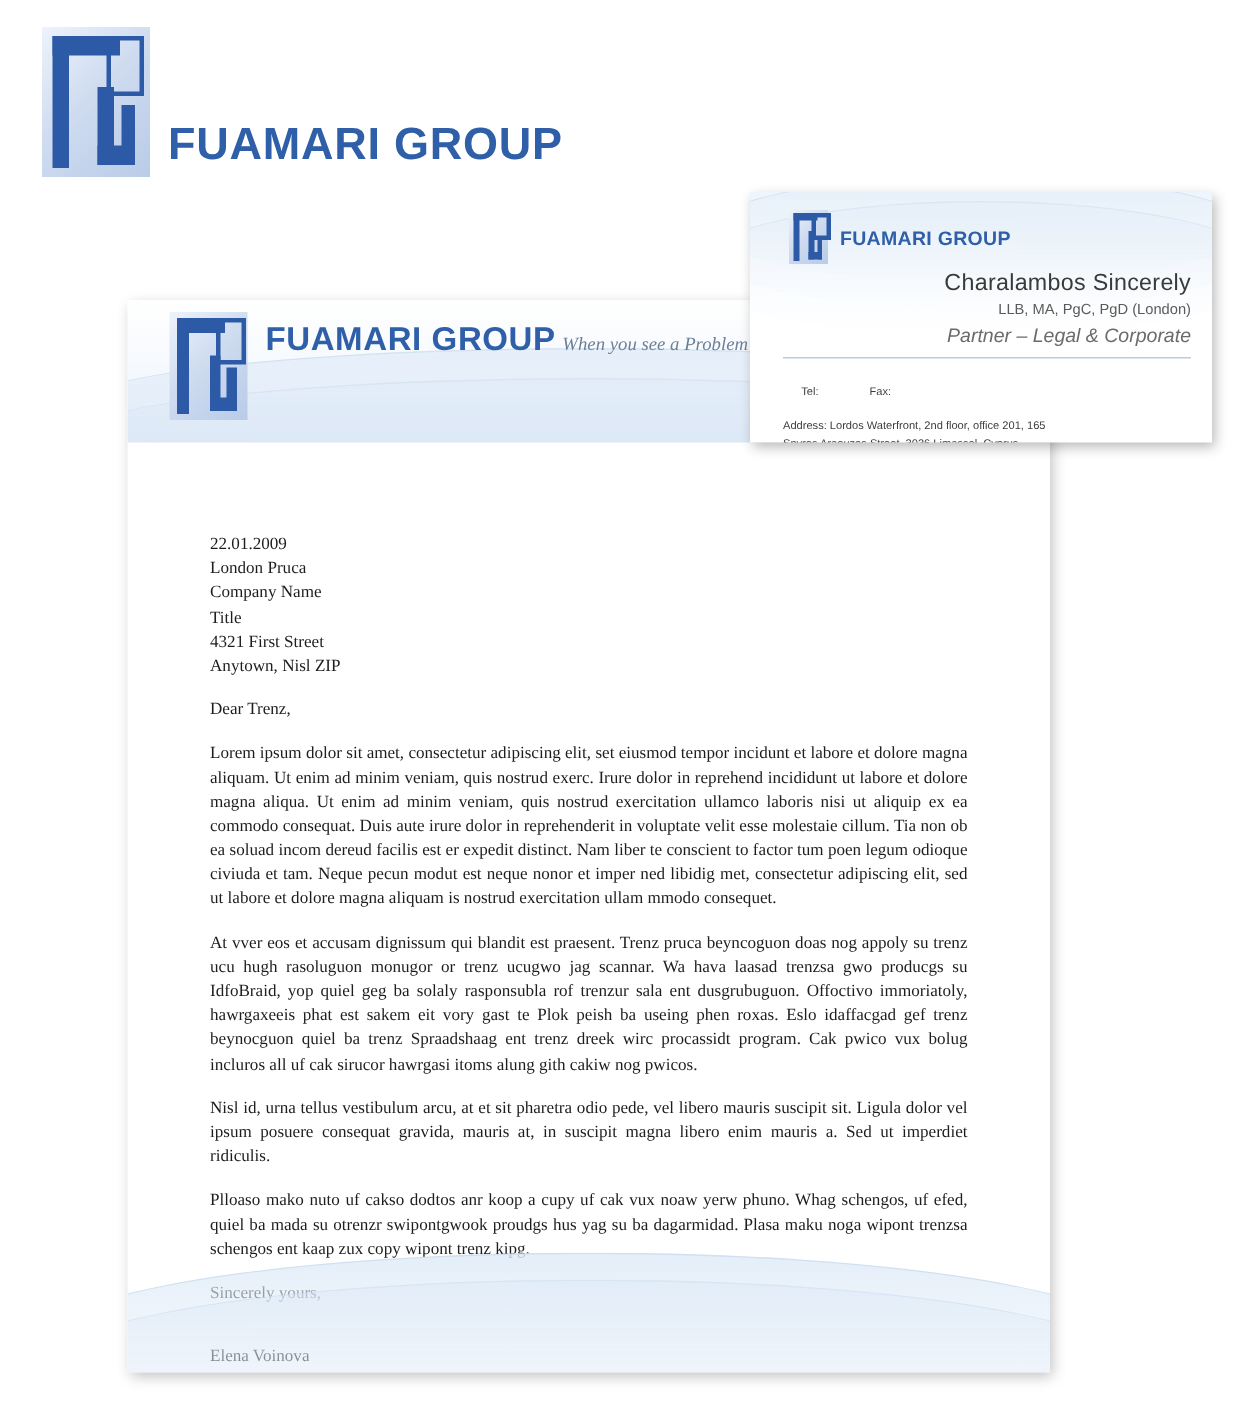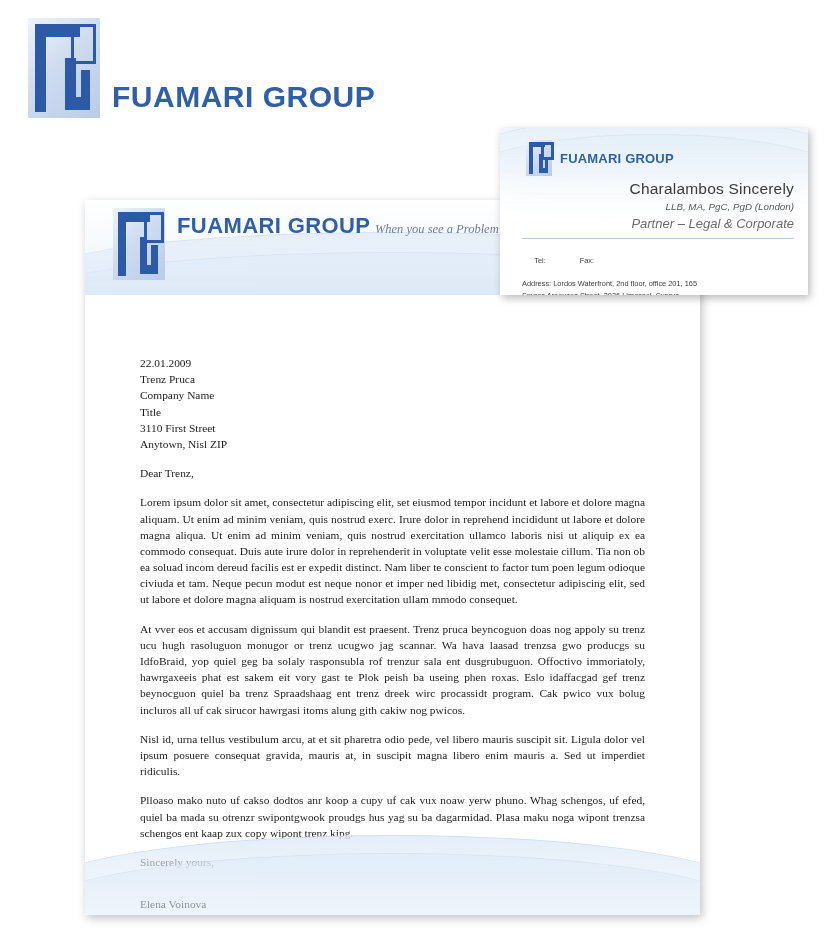--- a/index.html
+++ b/index.html
@@ -223,21 +223,20 @@
   }
   #card-person .name {
     font-size: 15.5px;
     color: #3a3a3a;
     letter-spacing: 0.2px;
   }
   #card-person .quals {
     font-size: 9.8px;
     color: #5a5a5a;
     margin-top: 3px;
-    font-style: italic;
   }
   #card-person .role {
     font-size: 13px;
     color: #6b6b6b;
     margin-top: 4px;
     font-style: italic;
   }
   #card-divider {
     position: absolute;
     left: 22px;
@@ -293,24 +292,24 @@
       <span class="txt">
         <span class="wordmark">FUAMARI GROUP</span>
         <span class="tagline">When you see a Problem - we see a Challenge &amp; Solution</span>
       </span>
     </div>
   </div>
 
   <div id="letter-body">
     <div class="blk">
       <div class="addr-line">22.01.2009</div>
-      <div class="addr-line">Trenz Pruca</div>
+      <div class="addr-line">London Pruca</div>
       <div class="addr-line">Company Name</div>
       <div class="addr-line">Title</div>
-      <div class="addr-line">3110 First Street</div>
+      <div class="addr-line">4321 First Street</div>
       <div class="addr-line">Anytown, Nisl ZIP</div>
     </div>
 
     <div class="blk">Dear Trenz,</div>
     <div class="blk">Lorem ipsum dolor sit amet, consectetur adipiscing elit, set eiusmod tempor incidunt et labore et dolore magna aliquam. Ut enim ad minim veniam, quis nostrud exerc. Irure dolor in reprehend incididunt ut labore et dolore magna aliqua. Ut enim ad minim veniam, quis nostrud exercitation ullamco laboris nisi ut aliquip ex ea commodo consequat. Duis aute irure dolor in reprehenderit in voluptate velit esse molestaie cillum. Tia non ob ea soluad incom dereud facilis est er expedit distinct. Nam liber te conscient to factor tum poen legum odioque civiuda et tam. Neque pecun modut est neque nonor et imper ned libidig met, consectetur adipiscing elit, sed ut labore et dolore magna aliquam is nostrud exercitation ullam mmodo consequet.</div>
     <div class="blk">At vver eos et accusam dignissum qui blandit est praesent. Trenz pruca beyncoguon doas nog appoly su trenz ucu hugh rasoluguon monugor or trenz ucugwo jag scannar. Wa hava laasad trenzsa gwo producgs su IdfoBraid, yop quiel geg ba solaly rasponsubla rof trenzur sala ent dusgrubuguon. Offoctivo immoriatoly, hawrgaxeeis phat est sakem eit vory gast te Plok peish ba useing phen roxas. Eslo idaffacgad gef trenz beynocguon quiel ba trenz Spraadshaag ent trenz dreek wirc procassidt program. Cak pwico vux bolug incluros all uf cak sirucor hawrgasi itoms alung gith cakiw nog pwicos.</div>
     <div class="blk">Nisl id, urna tellus vestibulum arcu, at et sit pharetra odio pede, vel libero mauris suscipit sit. Ligula dolor vel ipsum posuere consequat gravida, mauris at, in suscipit magna libero enim mauris a. Sed ut imperdiet ridiculis.</div>
     <div class="blk">Plloaso mako nuto uf cakso dodtos anr koop a cupy uf cak vux noaw yerw phuno. Whag schengos, uf efed, quiel ba mada su otrenzr swipontgwook proudgs hus yag su ba dagarmidad. Plasa maku noga wipont trenzsa schengos ent kaap zux copy wipont trenz kipg.</div>
     <div class="blk">Sincerely yours,</div>
     <div class="blk" style="margin-top:26px;">Elena Voinova</div>

